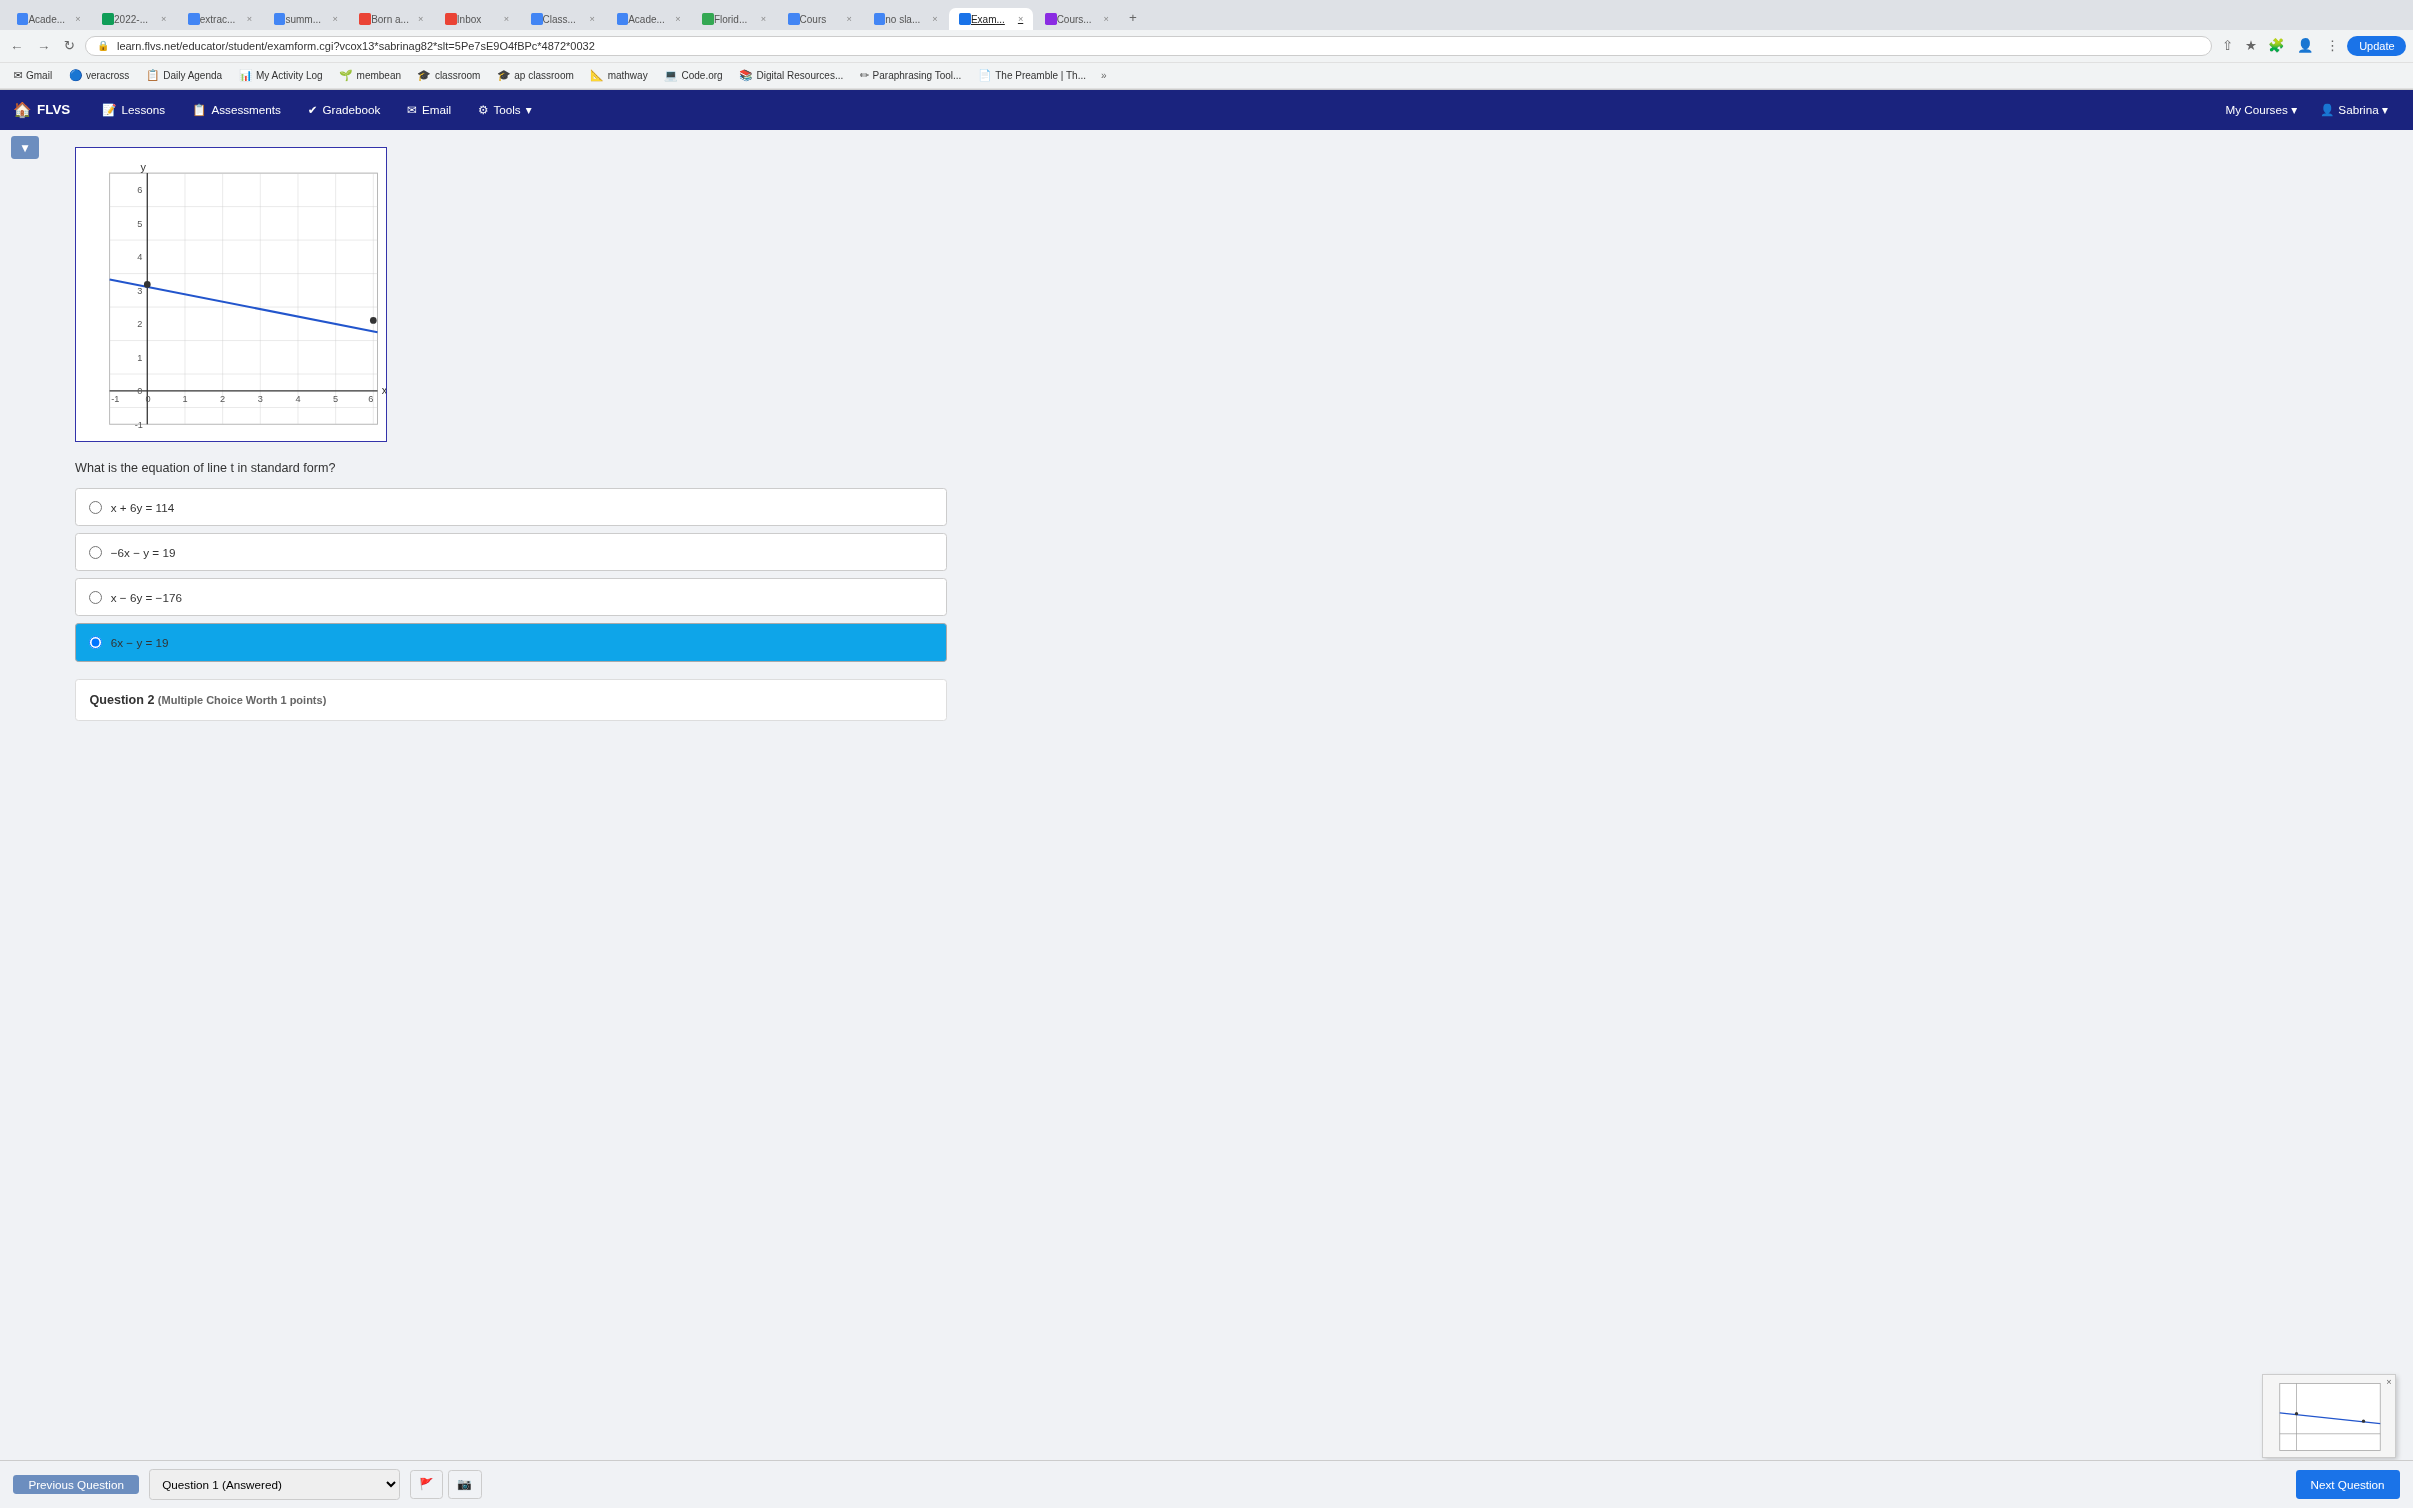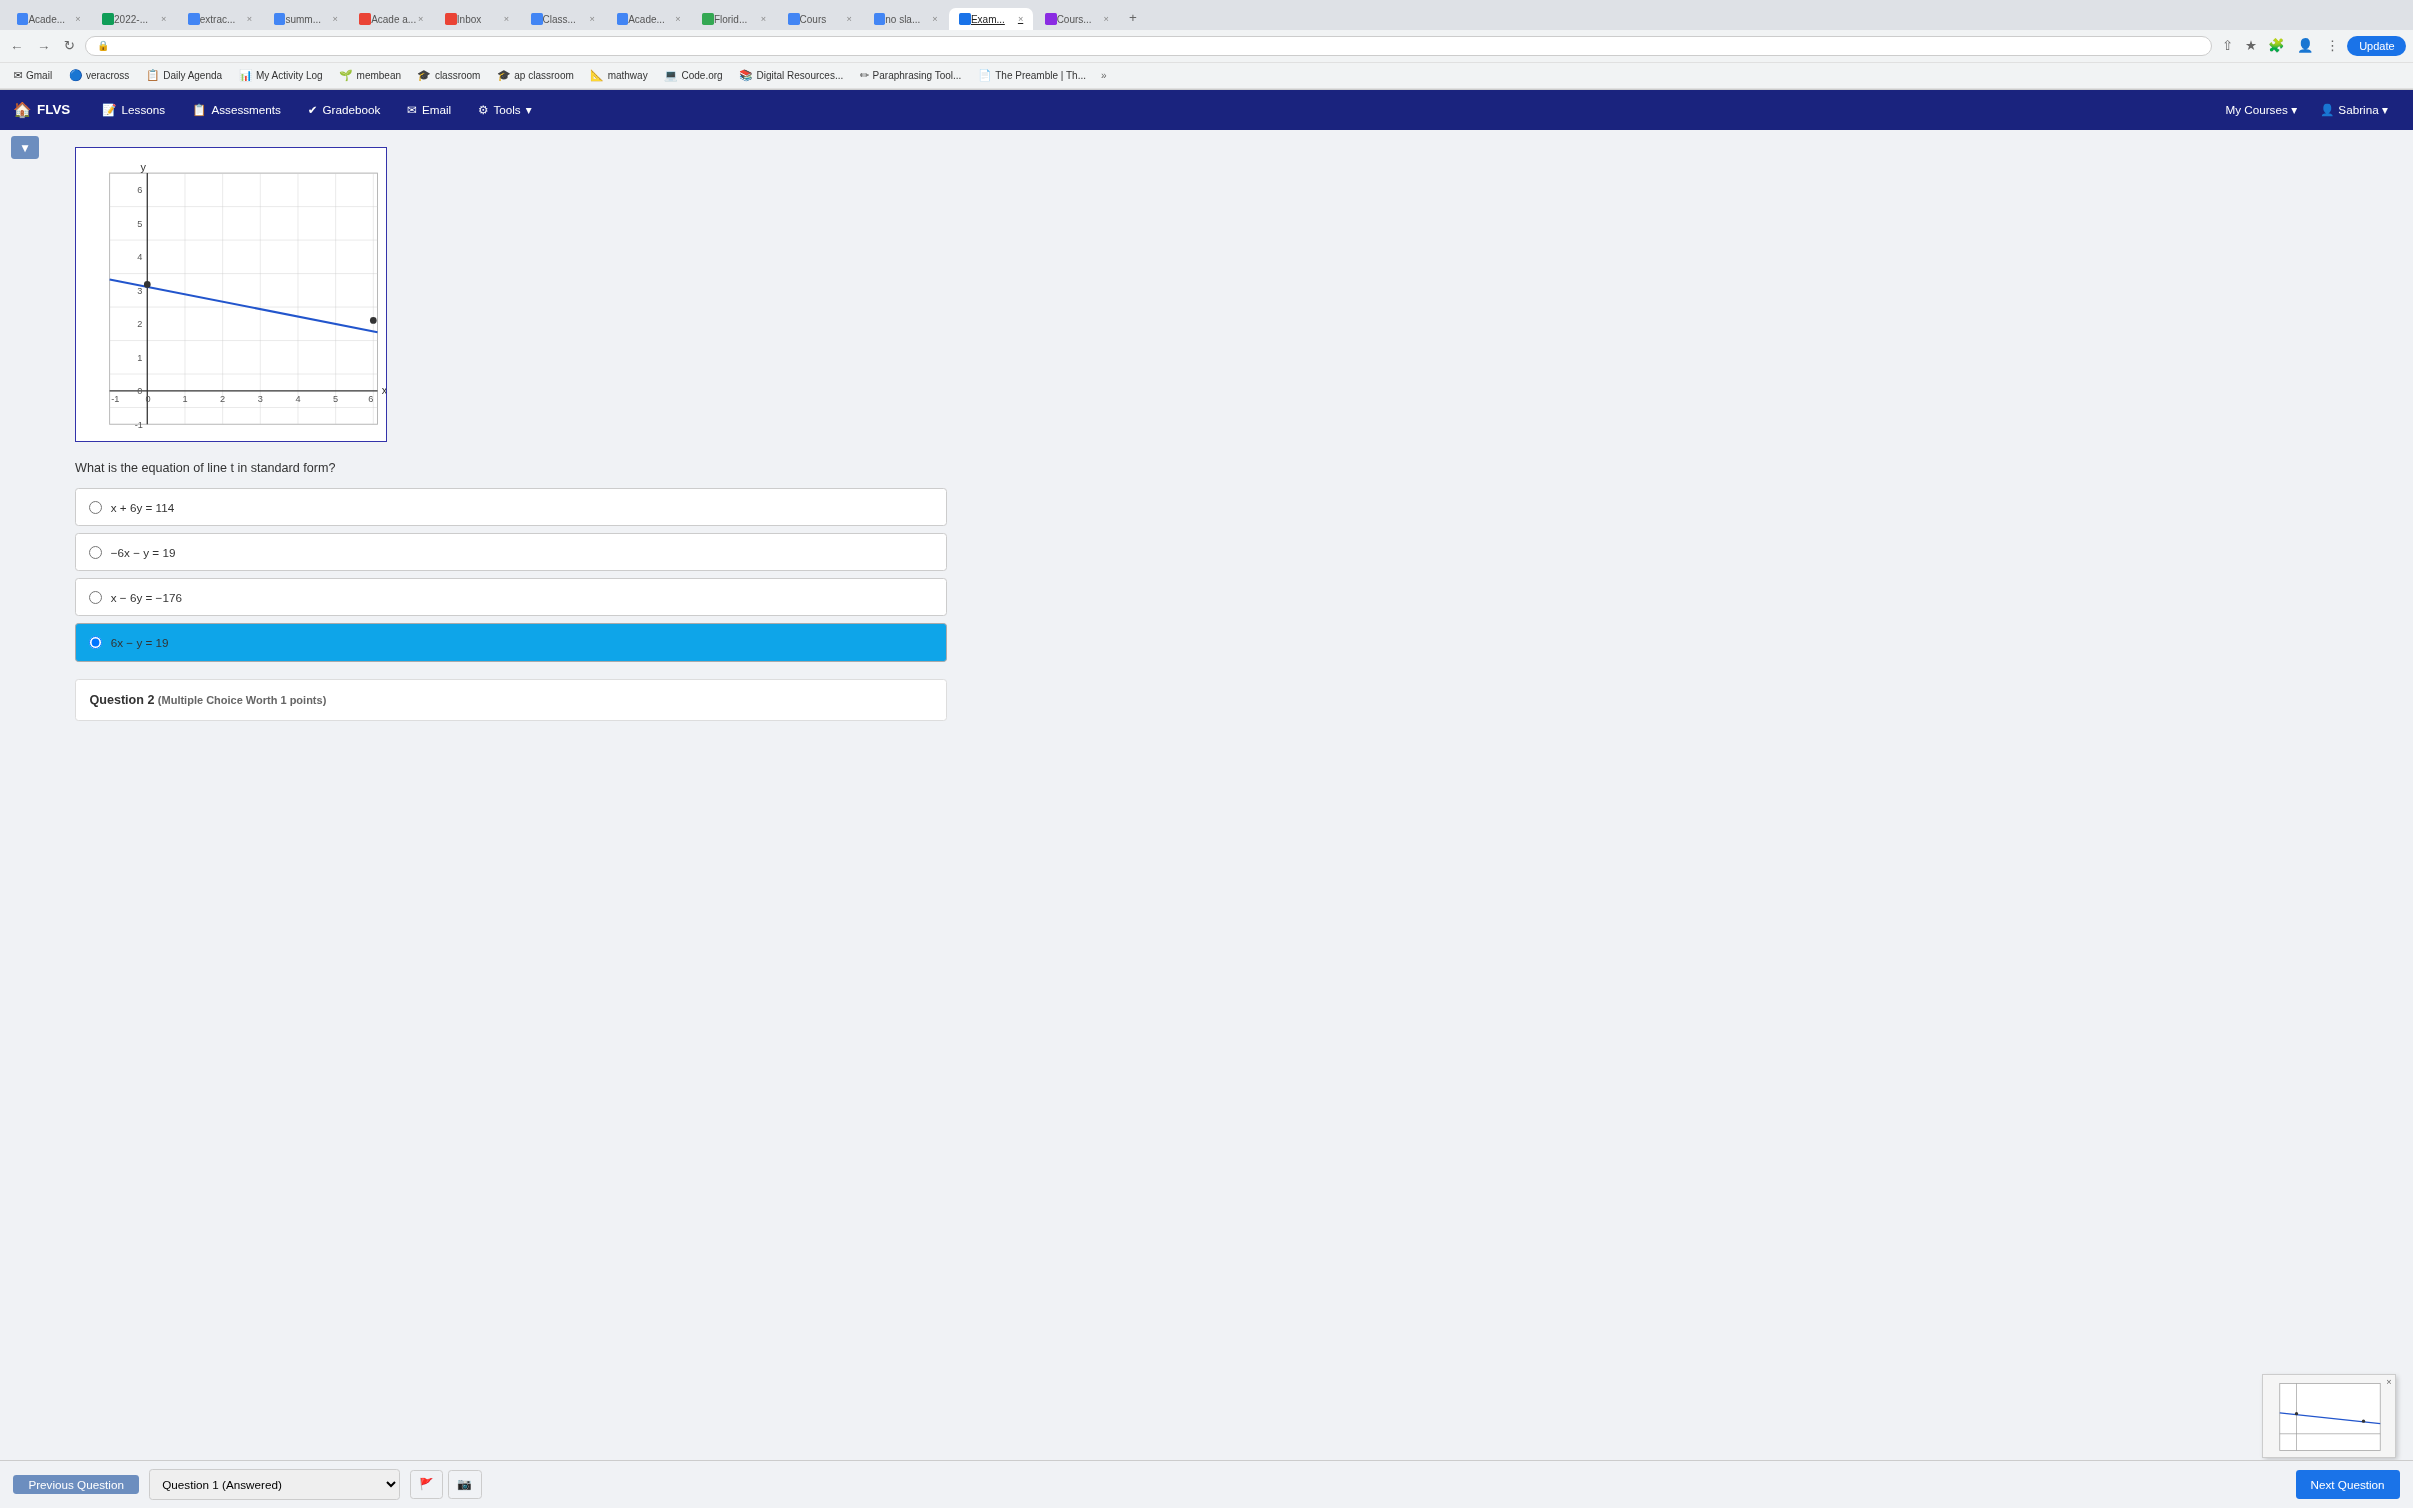--- a/index.html
+++ b/index.html
@@ -96,21 +96,21 @@
       <span class="tab-label">extrac...</span>
       <span class="close-btn">×</span>
     </div>
     <div class="tab">
       <div class="favicon" style="background:#4285f4;border-radius:1.7px;"></div>
       <span class="tab-label">summ...</span>
       <span class="close-btn">×</span>
     </div>
     <div class="tab">
       <div class="favicon" style="background:#ea4335;border-radius:1.7px;"></div>
-      <span class="tab-label">Acade a...</span>
+      <span class="tab-label">Born a...</span>
       <span class="close-btn">×</span>
     </div>
     <div class="tab">
       <div class="favicon" style="background:#ea4335;border-radius:1.7px;"></div>
       <span class="tab-label">Inbox</span>
       <span class="close-btn">×</span>
     </div>
     <div class="tab">
       <div class="favicon" style="background:#4285f4;border-radius:1.7px;"></div>
       <span class="tab-label">Class...</span>
@@ -148,20 +148,21 @@
     </div>
     <div class="tab-new">+</div>
   </div>
 
   <div class="address-bar-row">
     <button class="nav-btn">←</button>
     <button class="nav-btn">→</button>
     <button class="nav-btn">↻</button>
     <div class="address-bar">
       <span class="lock-icon">🔒</span>
+      <span class="address-text">learn.flvs.net/educator/student/examform.cgi?vcox13*sabrinag82*slt=5Pe7sE9O4fBPc*4872*0032</span>
     </div>
     <div class="browser-actions">
       <button class="browser-action-btn">⇧</button>
       <button class="browser-action-btn">★</button>
       <button class="browser-action-btn">🧩</button>
       <button class="browser-action-btn">👤</button>
       <button class="browser-action-btn">⋮</button>
       <button class="update-btn">Update</button>
     </div>
   </div>

